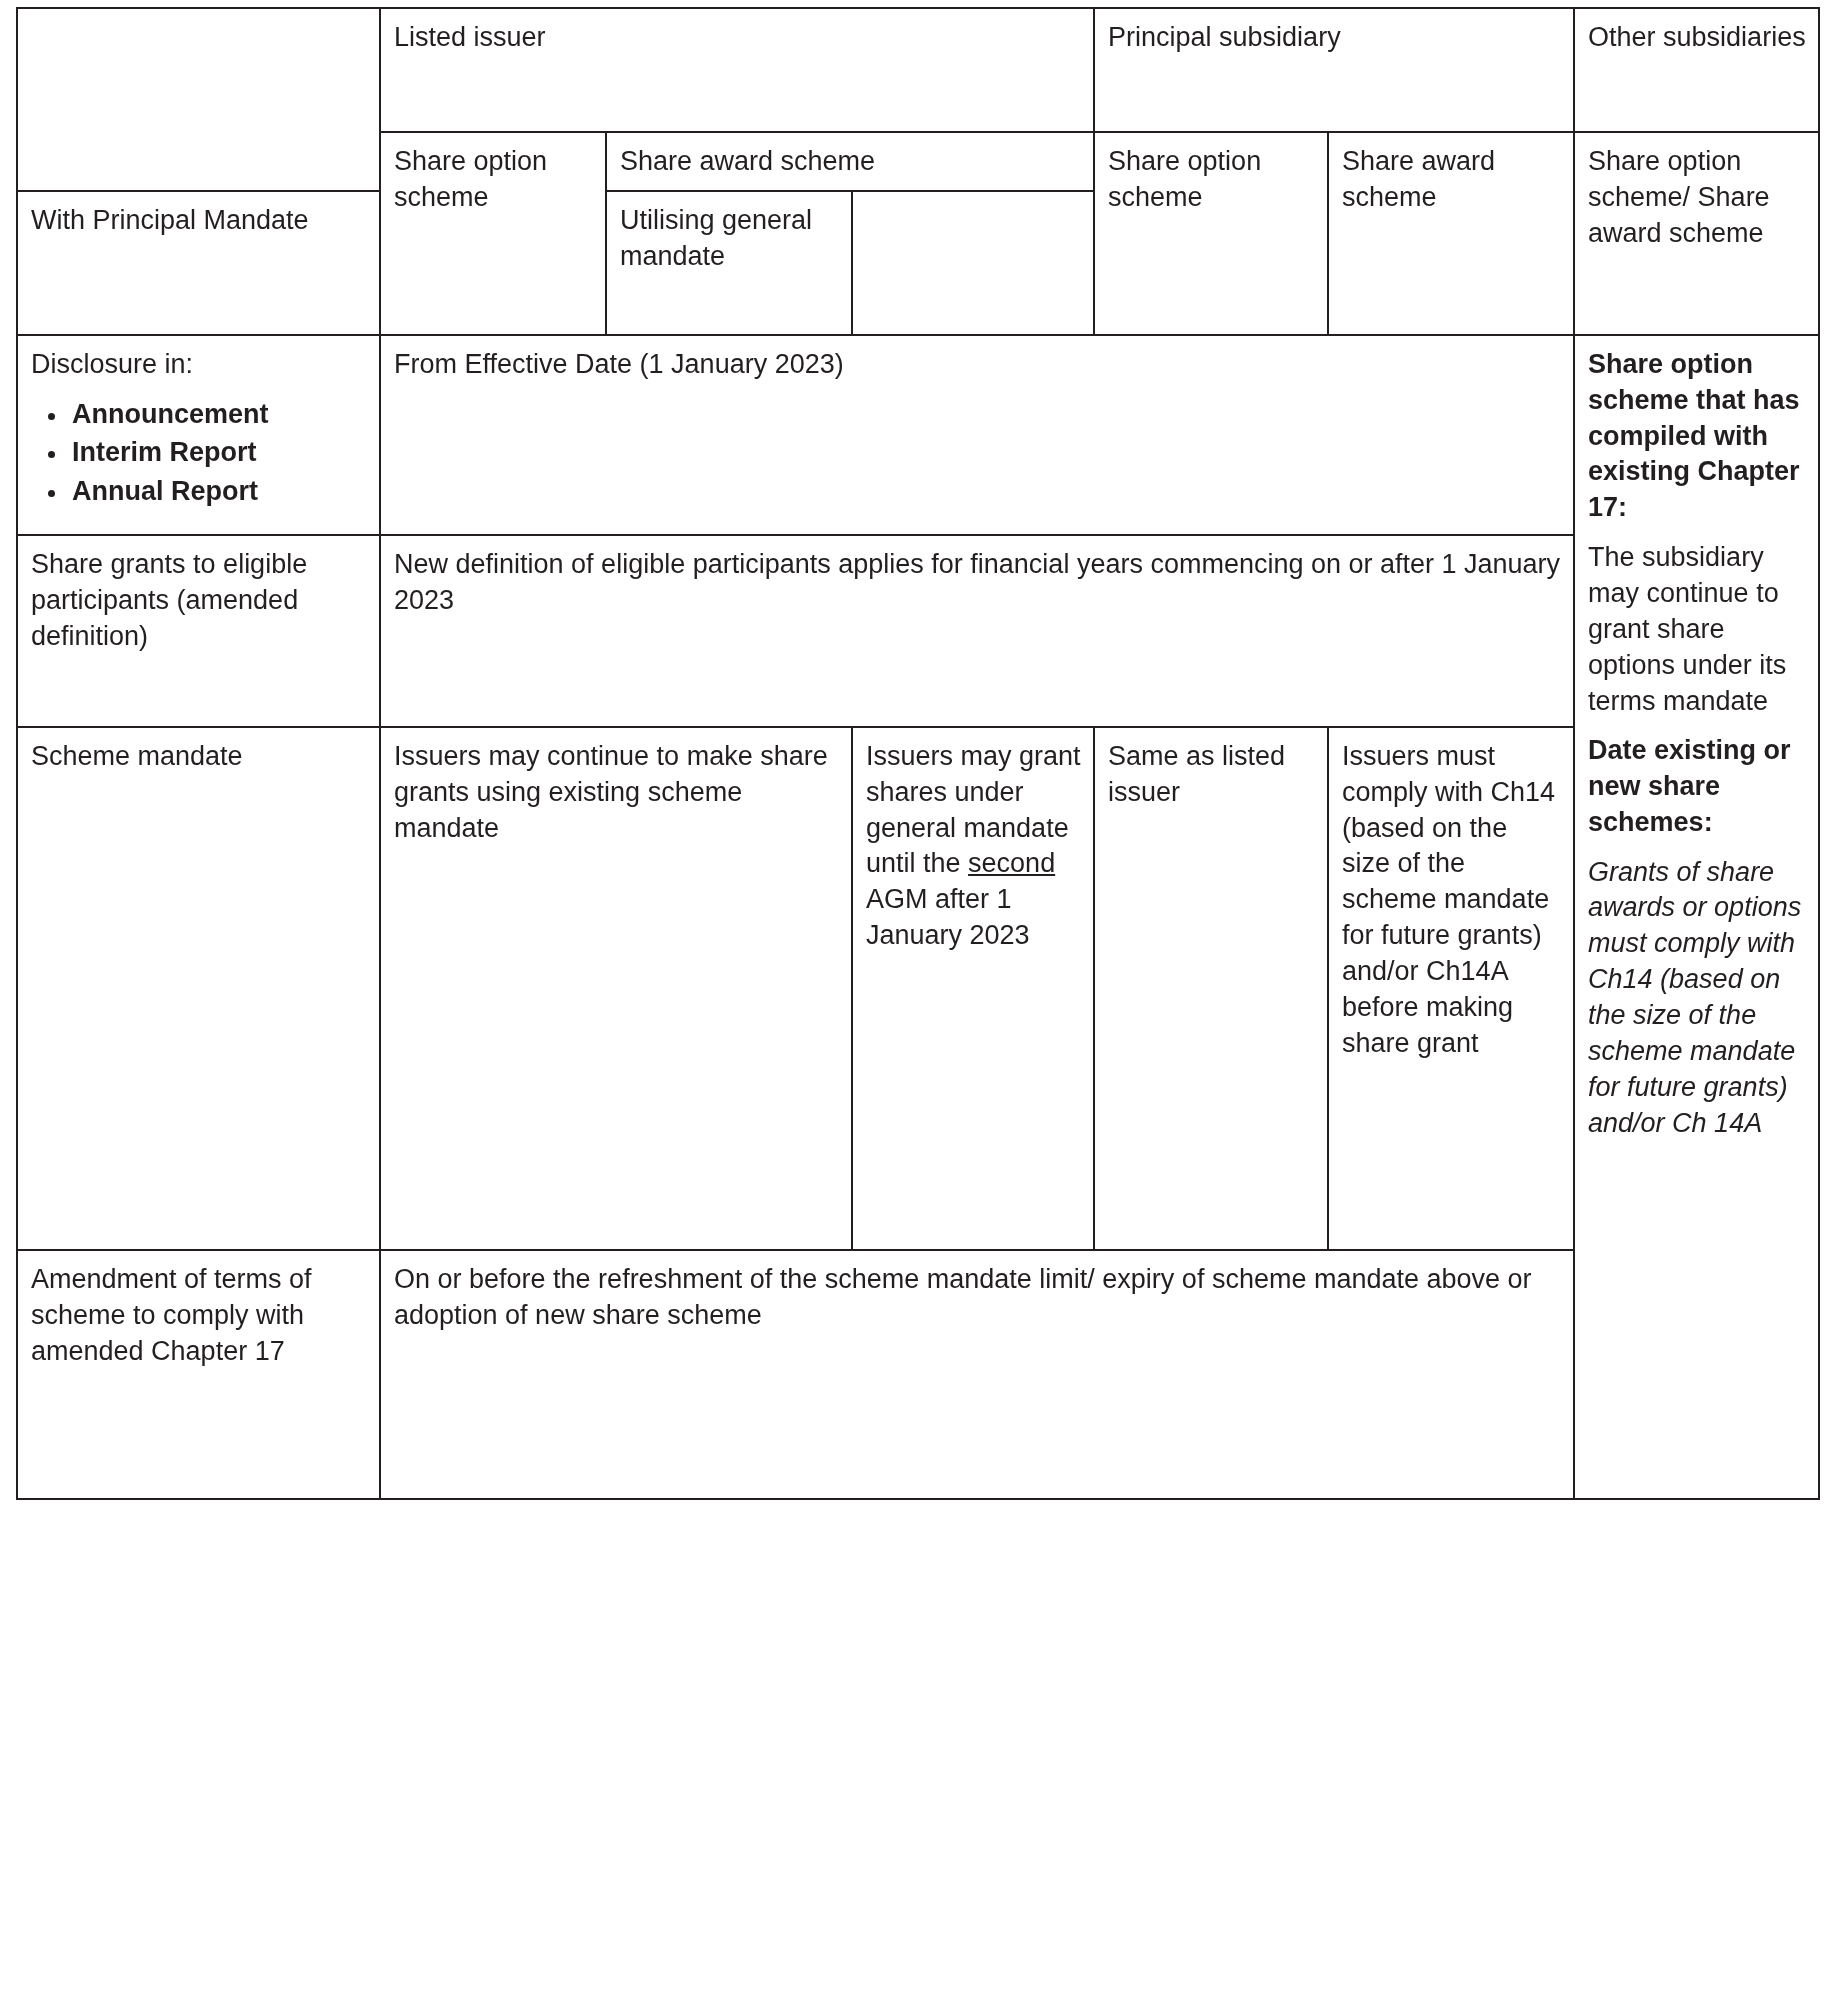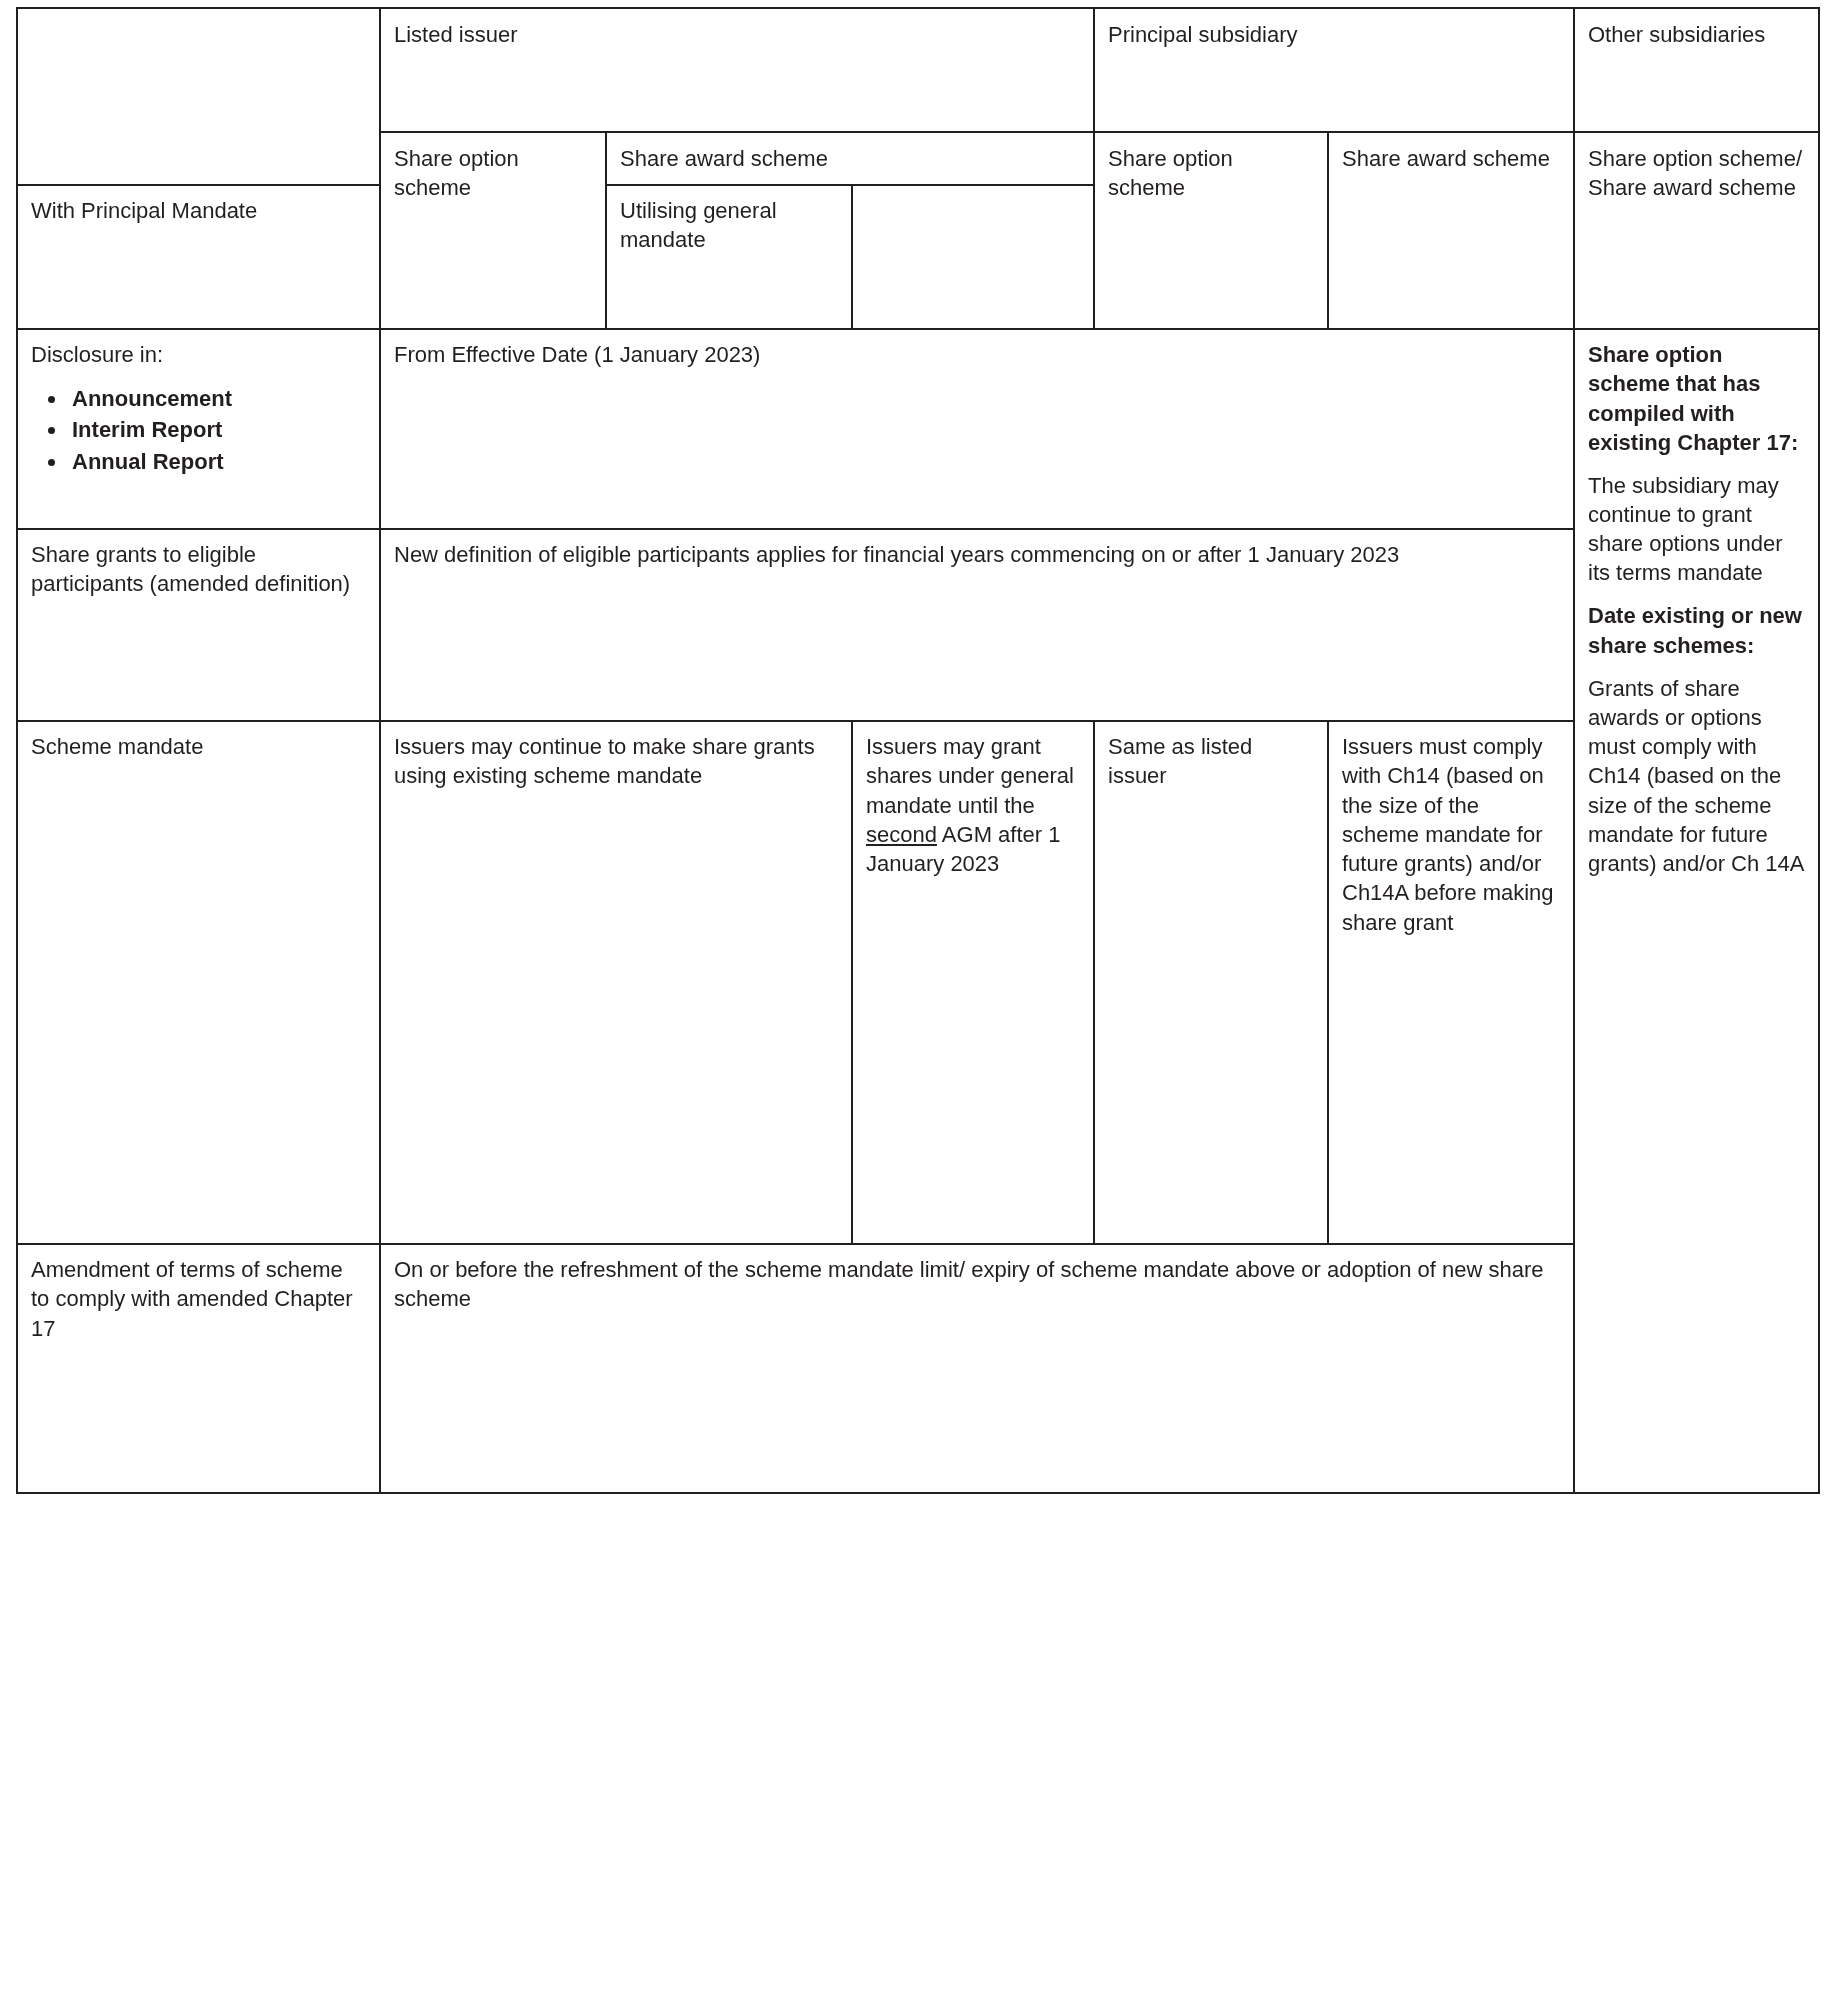--- a/index.html
+++ b/index.html
@@ -20,42 +20,42 @@
     width: 1842px;
     height: 2044px;
     box-sizing: border-box;
     padding: 7.3px 8.9px 4.8px 16px;
   }
 
   table.grid {
     border-collapse: collapse;
     table-layout: fixed;
     width: 1801px;
-    font-size: 22px;
+    font-size: 27px;
     line-height: 1.33;
   }
 
   table.grid td {
     border: 2.8px solid #231f20;
     vertical-align: top;
     padding: 10.5px 12px 10.5px 13px;
     overflow: hidden;
   }
 
   td.blank { border: 2.8px solid #231f20; }
 
   
   .cell-text { display: block; }
 
   .bi {
     font-weight: bold;
   }
 
   .para { margin: 0 0 13.7px 0; }
-  .para:last-child { margin-bottom: 16px; }
+  .para:last-child { margin-bottom: 16px; font-style: italic; }
 
   ul.bullets {
     margin: 14.5px 0 0 0;
     padding-left: 37px;
     list-style-type: disc;
     font-weight: bold;
   }
   ul.bullets li {
     margin: 0 0 2.4px 0;
     padding-left: 4px;

